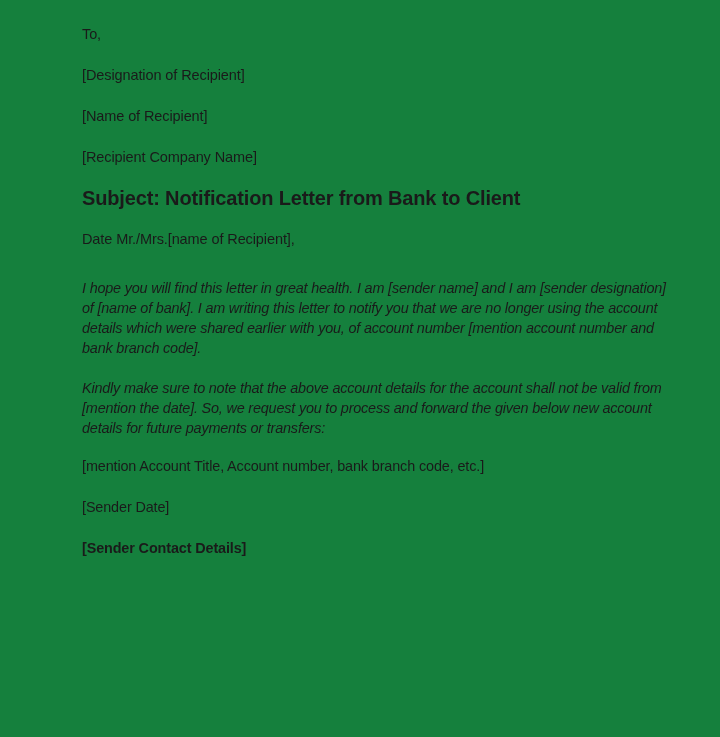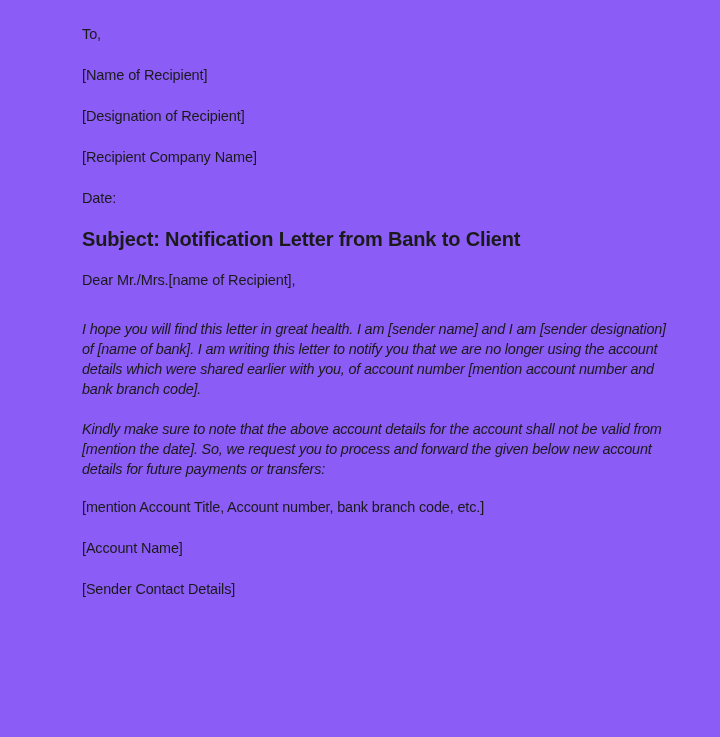--- a/index.html
+++ b/index.html
@@ -13,21 +13,21 @@
     height: 737px;
     font-family: "Liberation Sans", sans-serif;
     color: #1a1a1a;
     overflow: hidden;
   }
 
   .letter-page {
     box-sizing: border-box;
     width: 720px;
     height: 737px;
-    background: #8b5cf6;
+    background: #15803d;
     padding: 26px 50px 0 82px;
   }
 
   
   .address-block {
     margin: 0;
     padding: 0;
   }
 
   .addr-line {
@@ -72,44 +72,44 @@
   .standalone-line {
     font-size: 14.4px;
     line-height: 17px;
     letter-spacing: -0.12px;
     margin: 0 0 24px 0;
     white-space: nowrap;
   }
 
   .signature-block .standalone-line:last-child {
     margin-bottom: 16px;
+    font-weight: bold;
   }
 </style>
 </head>
 <body>
 
 <div class="letter-page">
 
   <div class="address-block">
     <p class="addr-line">To,</p>
+    <p class="addr-line">[Designation of Recipient]</p>
     <p class="addr-line">[Name of Recipient]</p>
-    <p class="addr-line">[Designation of Recipient]</p>
     <p class="addr-line">[Recipient Company Name]</p>
-    <p class="addr-line">Date:</p>
   </div>
 
   <p class="subject-line">Subject: Notification Letter from Bank to Client</p>
 
-  <p class="salutation">Dear Mr./Mrs.[name of Recipient],</p>
+  <p class="salutation">Date Mr./Mrs.[name of Recipient],</p>
 
   <p class="body-para">I hope you will find this letter in great health. I am [sender name] and I am [sender designation] of [name of bank]. I am writing this letter to notify you that we are no longer using the account details which were shared earlier with you, of account number [mention account number and bank branch code].</p>
 
   <p class="body-para">Kindly make sure to note that the above account details for the account shall not be valid from [mention the date]. So, we request you to process and forward the given below new account details for future payments or transfers:</p>
 
   <p class="standalone-line">[mention Account Title, Account number, bank branch code, etc.]</p>
 
 
   <div class="signature-block">
-    <p class="standalone-line">[Account Name]</p>
+    <p class="standalone-line">[Sender Date]</p>
     <p class="standalone-line">[Sender Contact Details]</p>
   </div>
 
 </div>
 
 </body></html>

